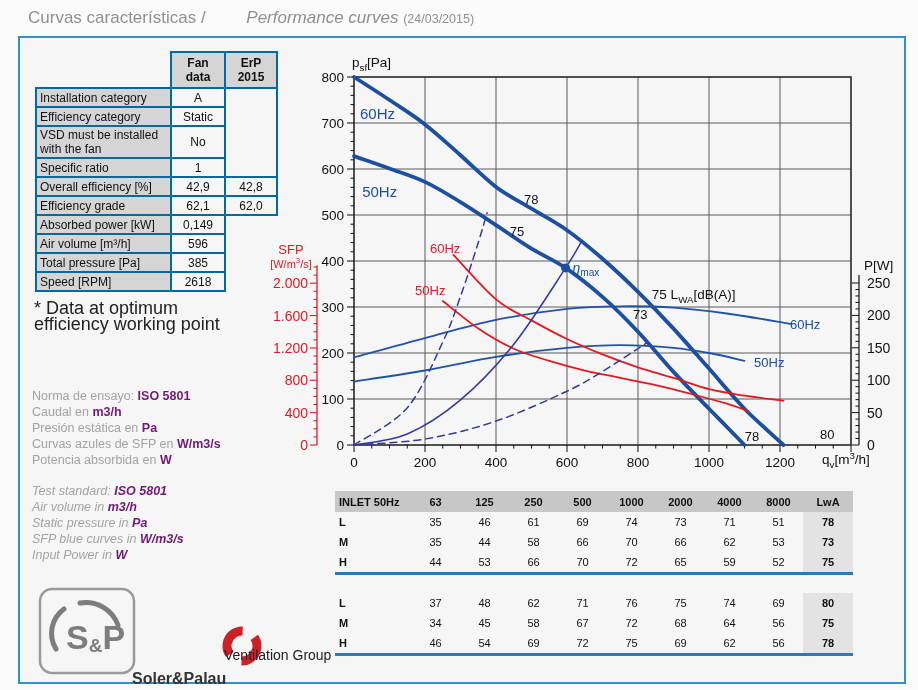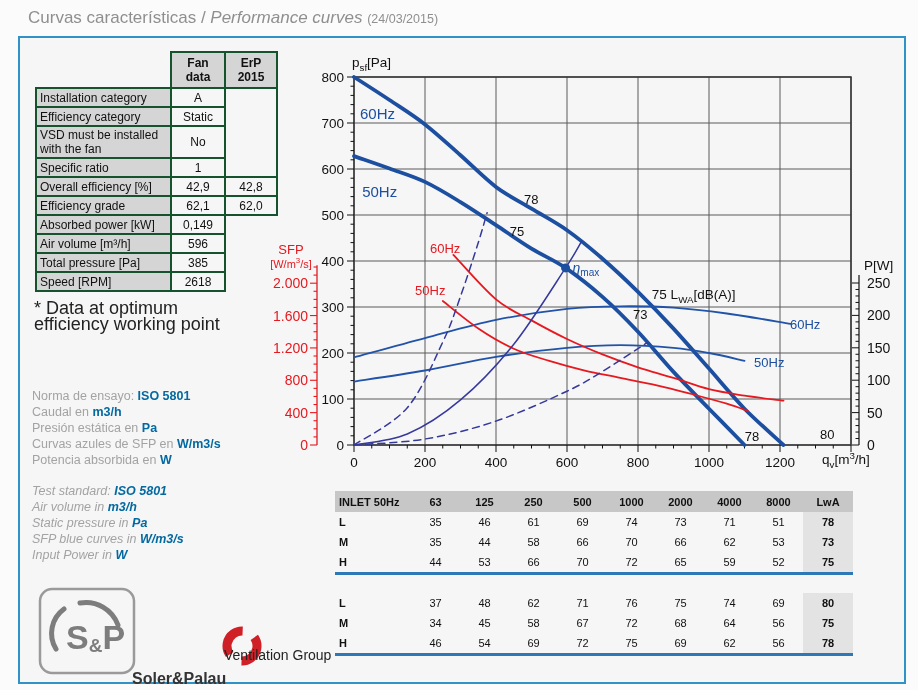--- a/index.html
+++ b/index.html
@@ -1,32 +1,32 @@
 <!DOCTYPE html>
 <html><head>
 <meta charset="utf-8">
 <style>
   html,body{margin:0;padding:0;background:#fbfbfb;font-family:"Liberation Sans",sans-serif;}
   #page{position:relative;width:918px;height:690px;background:#fbfbfb;overflow:hidden;}
   #doc-title{position:absolute;left:28px;top:8px;font-size:17px;color:#8f8f8f;white-space:nowrap;}
-  #doc-title .en{font-style:italic;}
+  #doc-title .en{font-style:italic;margin-left:36px;}
   #doc-title .date{font-size:12.5px;text-align:center;}
   #card{position:absolute;left:18px;top:36px;width:884px;height:644px;background:#f6f6f6;border:2px solid #2f93ca;}
   
   #fan-table{position:absolute;left:15px;top:13px;border-collapse:collapse;font-size:12px;color:#111;}
-  #fan-table td{border:2px solid #14532d;padding:1px 3px;height:15px;}
+  #fan-table td{border:2px solid #0369a1;padding:1px 3px;height:15px;}
   #fan-table td.lbl{background:#d5d5d5;width:127px;}
   #fan-table td.val{width:46px;text-align:center;background:#f6f6f6;}
   #fan-table td.erp{width:44px;text-align:center;background:#f6f6f6;}
   #fan-table td.hdr{background:#d5d5d5;font-weight:bold;text-align:center;vertical-align:middle;}
   #fan-table td.noborder{border:none;background:transparent;}
   #fan-footnote{position:absolute;left:14px;top:262px;width:210px;font-size:18px;color:#222;line-height:16px;}
   
   .notes{position:absolute;left:12px;font-size:12.5px;line-height:16px;color:#a3a3a3;}
-  .notes b{color:#0369a1;}
+  .notes b{color:#701a75;}
   #notes-en{font-style:italic;}
   
   #chart-wrap{position:absolute;left:242px;top:9px;width:655px;height:440px;}
   
   .noise-table{position:absolute;border-collapse:collapse;font-size:11px;color:#111;border-bottom:3px solid #2e78b8;}
   .noise-table td{padding:0 2px;height:20px;text-align:center;}
   .noise-table tr.head td{background:#c7c7c7;font-weight:bold;height:21px;}
   .noise-table td.rowlbl{text-align:left;padding-left:4px;font-weight:bold;width:70px;}
   .noise-table td.freq{width:45px;}
   .noise-table td.lwa{width:46px;font-weight:bold;}

